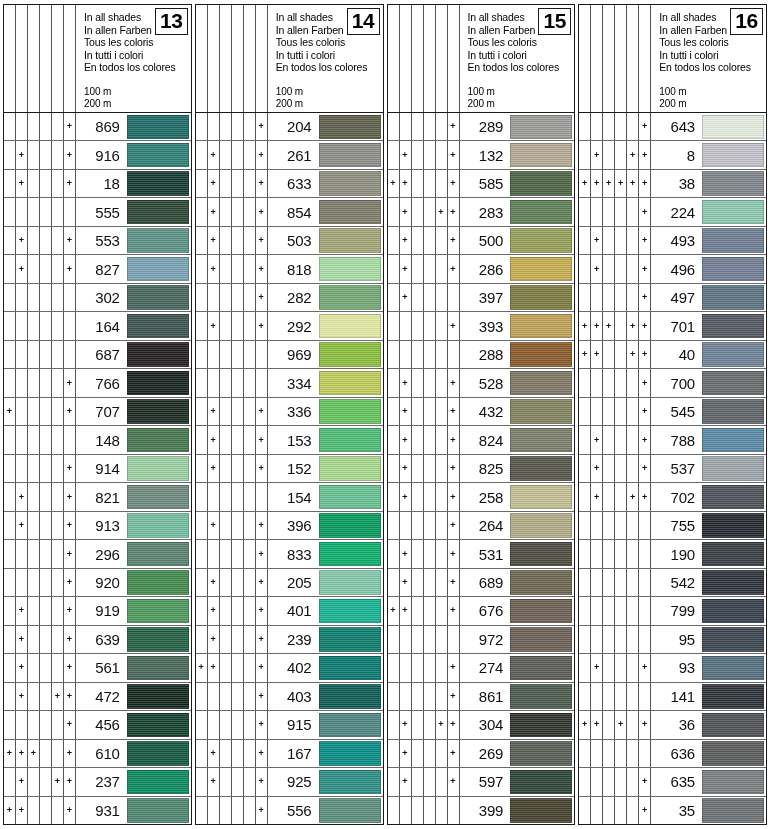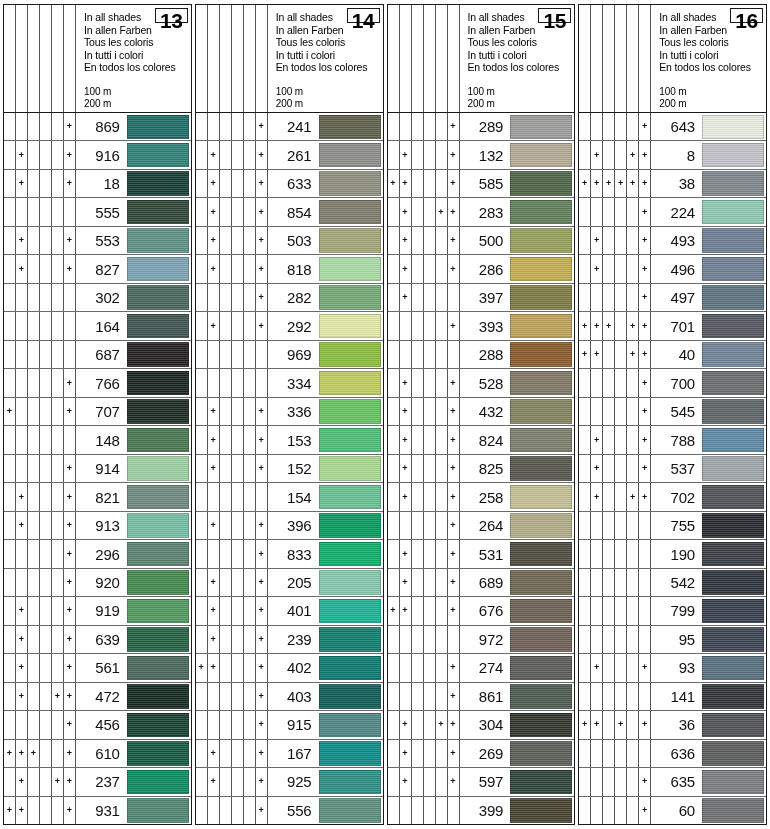--- a/index.html
+++ b/index.html
@@ -75,21 +75,21 @@
     margin-top: 12px;
     font-size: 10px;
     line-height: 12px;
     letter-spacing: -0.1px;
   }
   .panel-num {
     position: absolute;
     top: 3px;
     right: 3px;
     width: 33px;
-    height: 15px;
+    height: 27px;
     border: 1.5px solid #1a1a1a;
     box-sizing: border-box;
     font-size: 21px;
     font-weight: bold;
     line-height: 24px;
     text-align: center;
     background: #fff;
     letter-spacing: -0.5px;
   }
 
@@ -573,21 +573,21 @@
       <div class="rows">
         <div class="row">
           <div class="checks">
             <div class="chk"></div>
             <div class="chk"></div>
             <div class="chk"></div>
             <div class="chk"></div>
             <div class="chk"></div>
             <div class="chk">+</div>
           </div>
-          <div class="num">241</div>
+          <div class="num">204</div>
           <div class="swatch-cell">
             <div class="swatch" style="background-color: rgb(95, 95, 75);"></div>
           </div>
         </div>
         <div class="row">
           <div class="checks">
             <div class="chk"></div>
             <div class="chk">+</div>
             <div class="chk"></div>
             <div class="chk"></div>
@@ -1665,20 +1665,20 @@
         </div>
         <div class="row">
           <div class="checks">
             <div class="chk"></div>
             <div class="chk"></div>
             <div class="chk"></div>
             <div class="chk"></div>
             <div class="chk"></div>
             <div class="chk">+</div>
           </div>
-          <div class="num">60</div>
+          <div class="num">35</div>
           <div class="swatch-cell">
             <div class="swatch" style="background-color: rgb(110, 113, 115);"></div>
           </div>
         </div>
       </div>
     </div>
   </div>
 
 </body></html>

